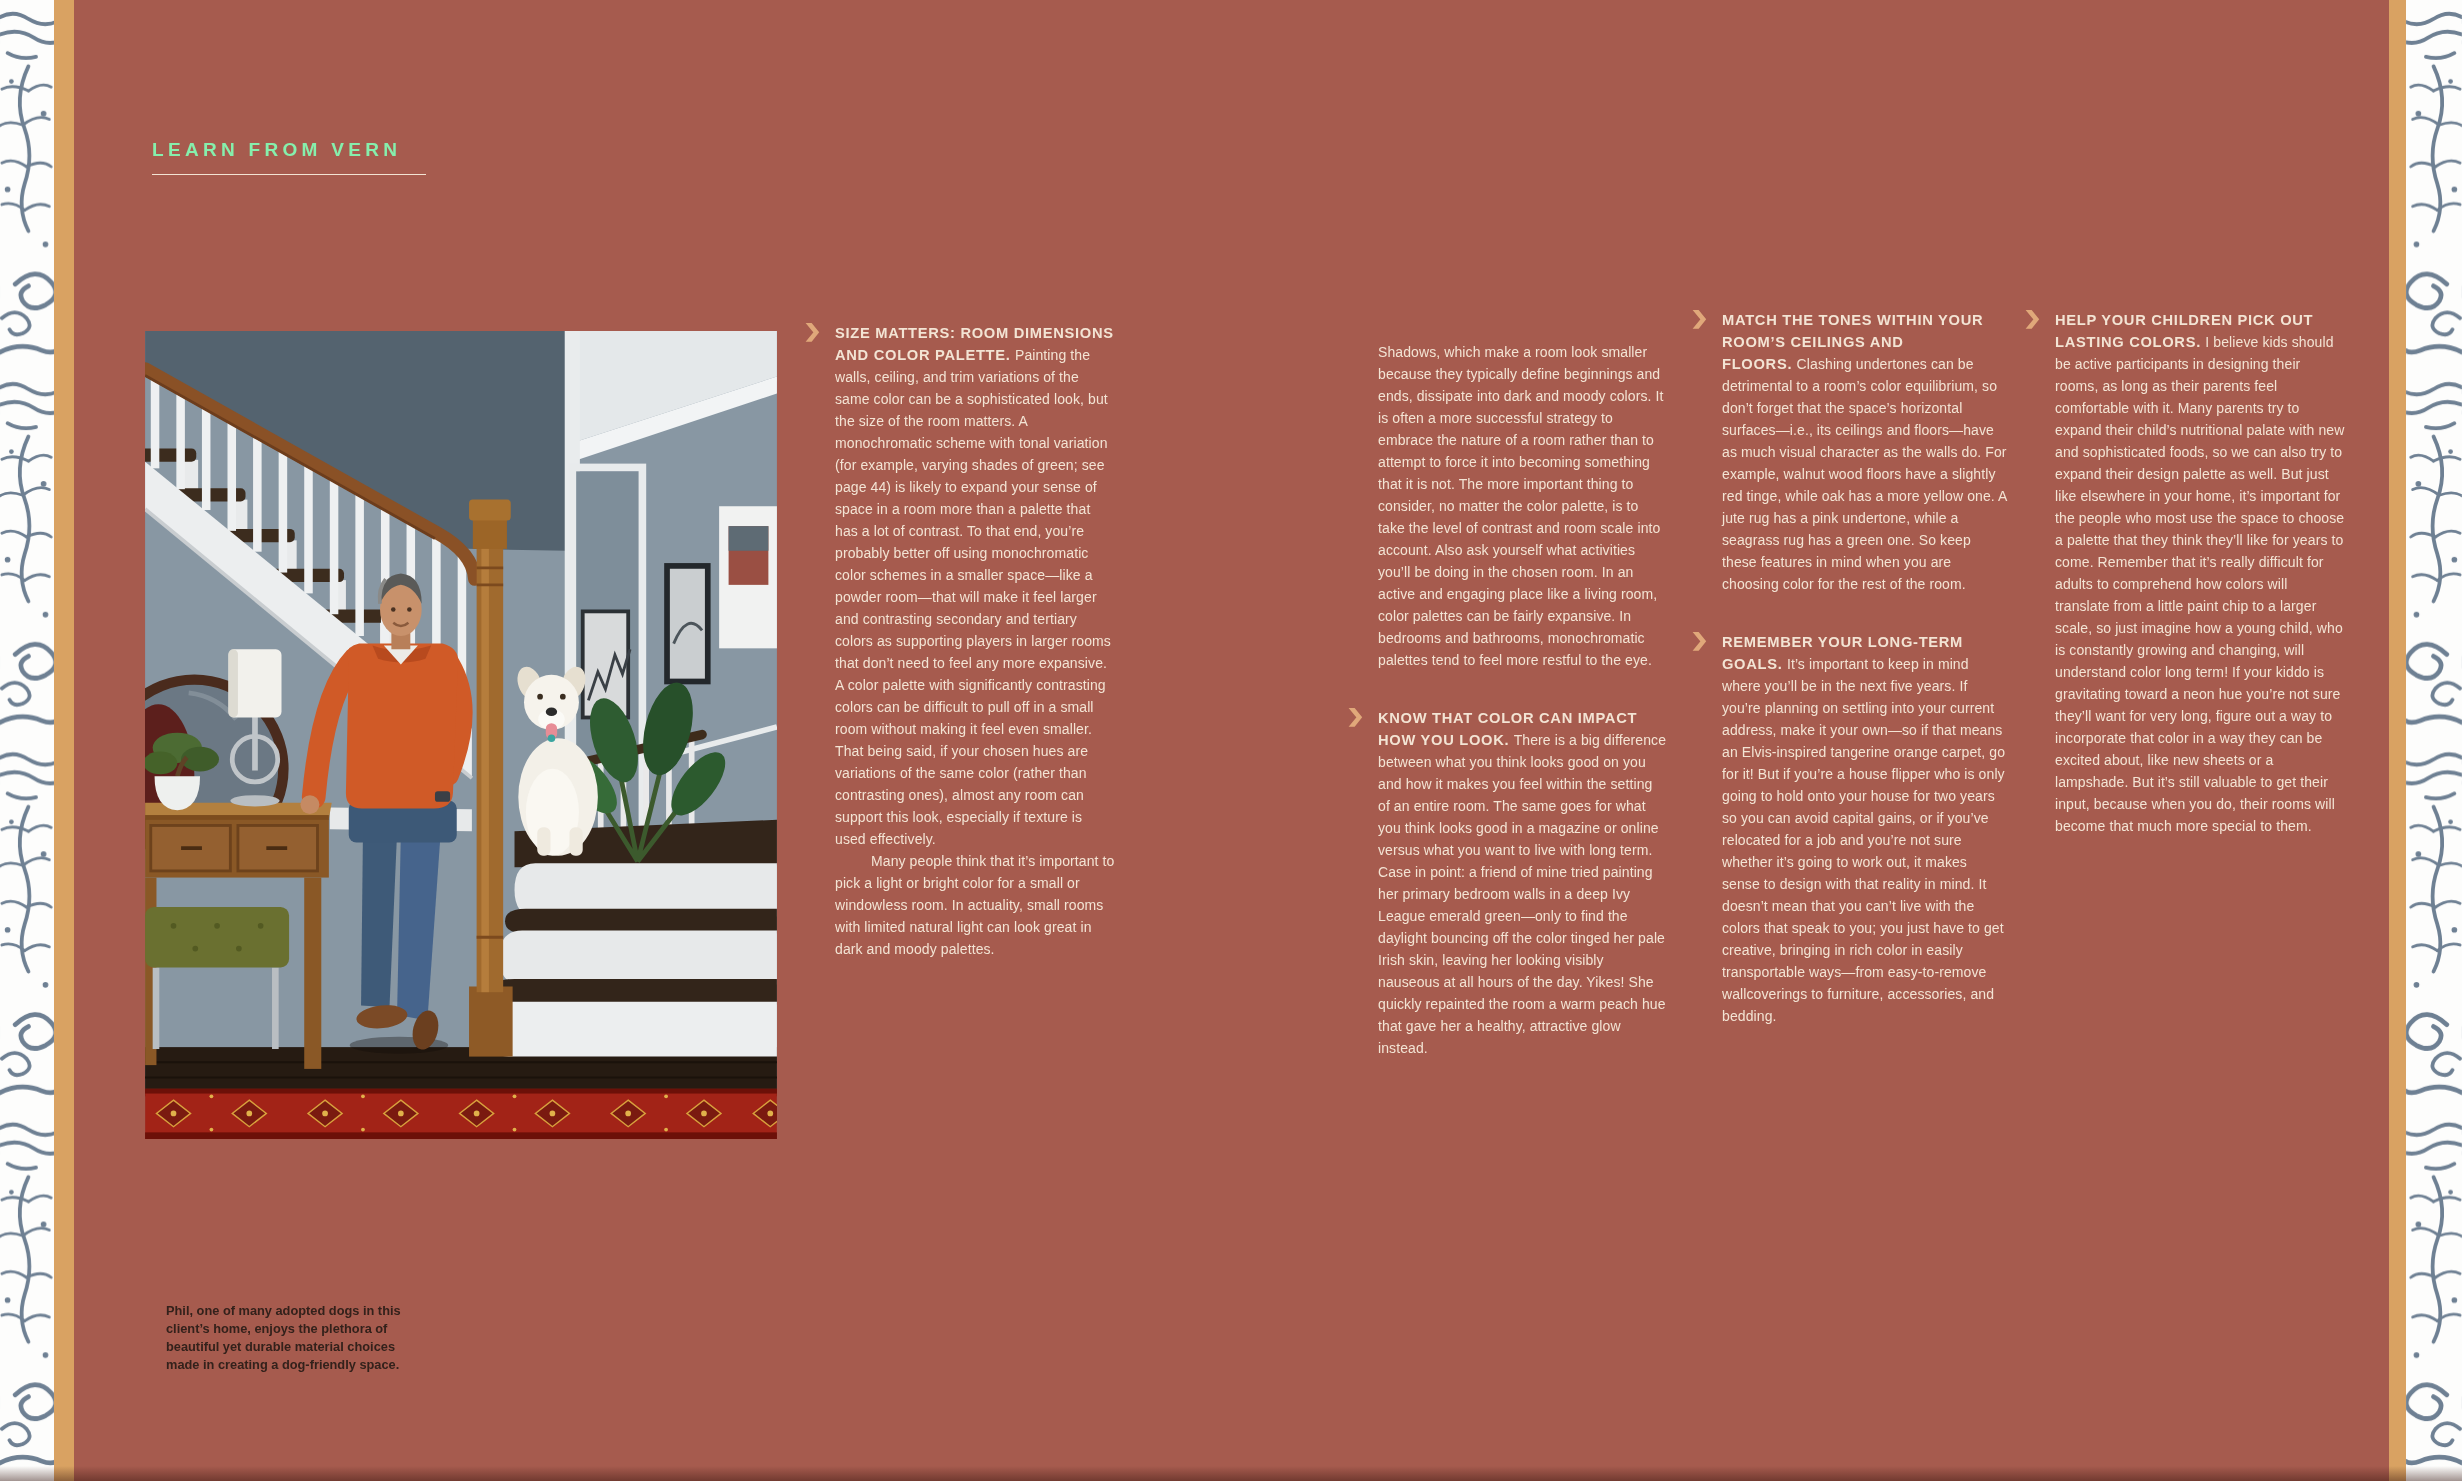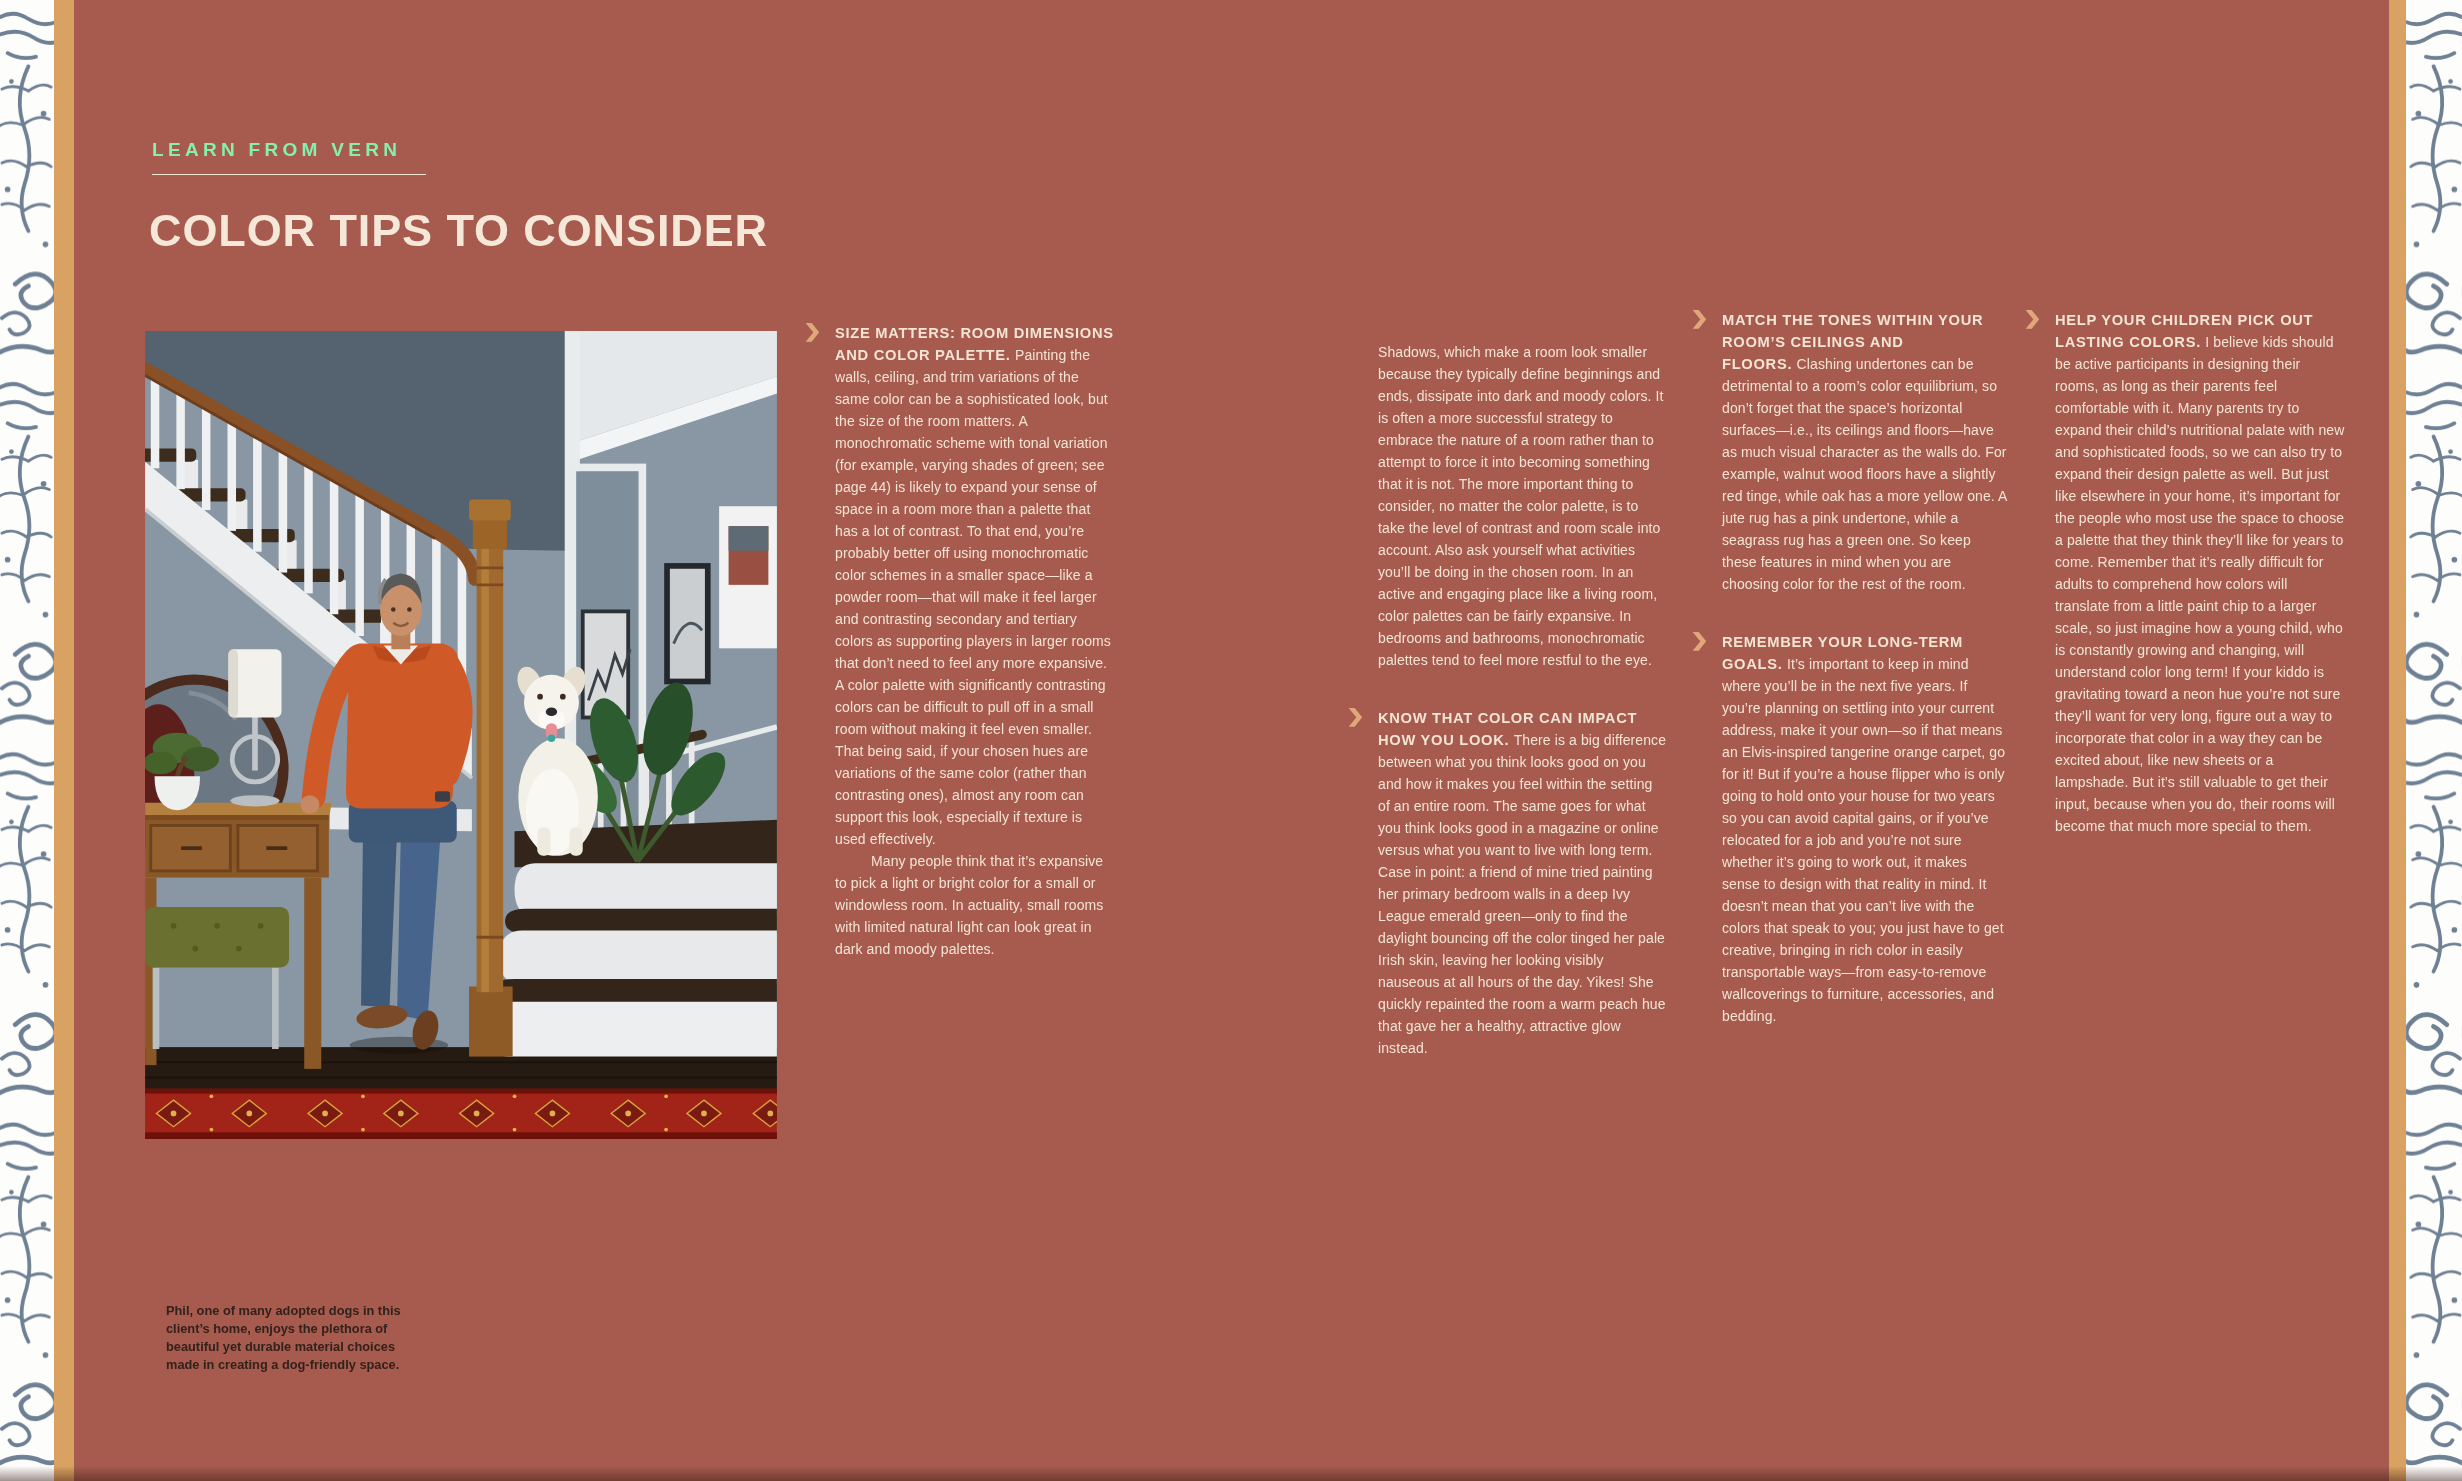--- a/index.html
+++ b/index.html
@@ -121,21 +121,20 @@
           </g>
         </pattern>
       </defs>
       <rect x="0" y="0" width="59" height="1564" fill="#fdfdfc"></rect>
       <rect x="0" y="0" width="59" height="1564" fill="url(#toileR)"></rect>
     </svg>
   </div>
   <div class="gold right"></div>
 
   <div class="eyebrow">LEARN FROM VERN</div>
-  <h1 class="title">COLOR TIPS TO CONSIDER</h1>
 
   <div class="photo">
     <svg width="632" height="808" viewBox="0 0 667 853" xmlns="http://www.w3.org/2000/svg">
 
       <rect x="0" y="0" width="667" height="853" fill="#8897a3"></rect>
       <polygon points="0,0 445,0 445,232 340,230 0,48" fill="#54636f"></polygon>
 
       <polygon points="445,0 667,0 667,48 445,120" fill="#e4e8ea"></polygon>
       <polygon points="445,120 667,48 667,66 445,140" fill="#f2f4f5"></polygon>
       <rect x="443" y="0" width="16" height="560" fill="#e9eced"></rect>
@@ -362,21 +361,21 @@
       </g>
     </svg>
   </div>
 
   <p class="caption">Phil, one of many adopted dogs in this client’s home, enjoys the plethora of beautiful yet durable material choices made in creating a dog-friendly space.</p>
 
   <div class="column col1">
     <div class="block">
       <span class="arrow">❯</span>
       <p><span class="tip-heading">SIZE MATTERS: ROOM DIMENSIONS AND COLOR PALETTE.</span><span>Painting the walls, ceiling, and trim variations of the same color can be a sophisticated look, but the size of the room matters. A monochromatic scheme with tonal variation (for example, varying shades of green; see page 44) is likely to expand your sense of space in a room more than a palette that has a lot of contrast. To that end, you’re probably better off using monochromatic color schemes in a smaller space—like a powder room—that will make it feel larger and contrasting secondary and tertiary colors as supporting players in larger rooms that don’t need to feel any more expansive. A color palette with significantly contrasting colors can be difficult to pull off in a small room without making it feel even smaller. That being said, if your chosen hues are variations of the same color (rather than contrasting ones), almost any room can support this look, especially if texture is used effectively.</span></p>
-      <p class="indent">Many people think that it’s expansive to pick a light or bright color for a small or windowless room. In actuality, small rooms with limited natural light can look great in dark and moody palettes.</p>
+      <p class="indent">Many people think that it’s important to pick a light or bright color for a small or windowless room. In actuality, small rooms with limited natural light can look great in dark and moody palettes.</p>
     </div>
   </div>
 
   <div class="column col2">
     <div class="block">
       <p>Shadows, which make a room look smaller because they typically define beginnings and ends, dissipate into dark and moody colors. It is often a more successful strategy to embrace the nature of a room rather than to attempt to force it into becoming something that it is not. The more important thing to consider, no matter the color palette, is to take the level of contrast and room scale into account. Also ask yourself what activities you’ll be doing in the chosen room. In an active and engaging place like a living room, color palettes can be fairly expansive. In bedrooms and bathrooms, monochromatic palettes tend to feel more restful to the eye.</p>
     </div>
     <div class="block">
       <span class="arrow">❯</span>
       <p><span class="tip-heading"><span>KNOW THAT COLOR CAN IMPACT HOW </span><span class="it">YOU</span><span> LOOK.</span></span><span>There is a big difference between what you think looks good on you and how it makes you feel within the setting of an entire room. The same goes for what you think looks good in a magazine or online versus what you want to live with long term. Case in point: a friend of mine tried painting her primary bedroom walls in a deep Ivy League emerald green—only to find the daylight bouncing off the color tinged her pale Irish skin, leaving her looking visibly nauseous at all hours of the day. Yikes! She quickly repainted the room a warm peach hue that gave her a healthy, attractive glow instead.</span></p>

